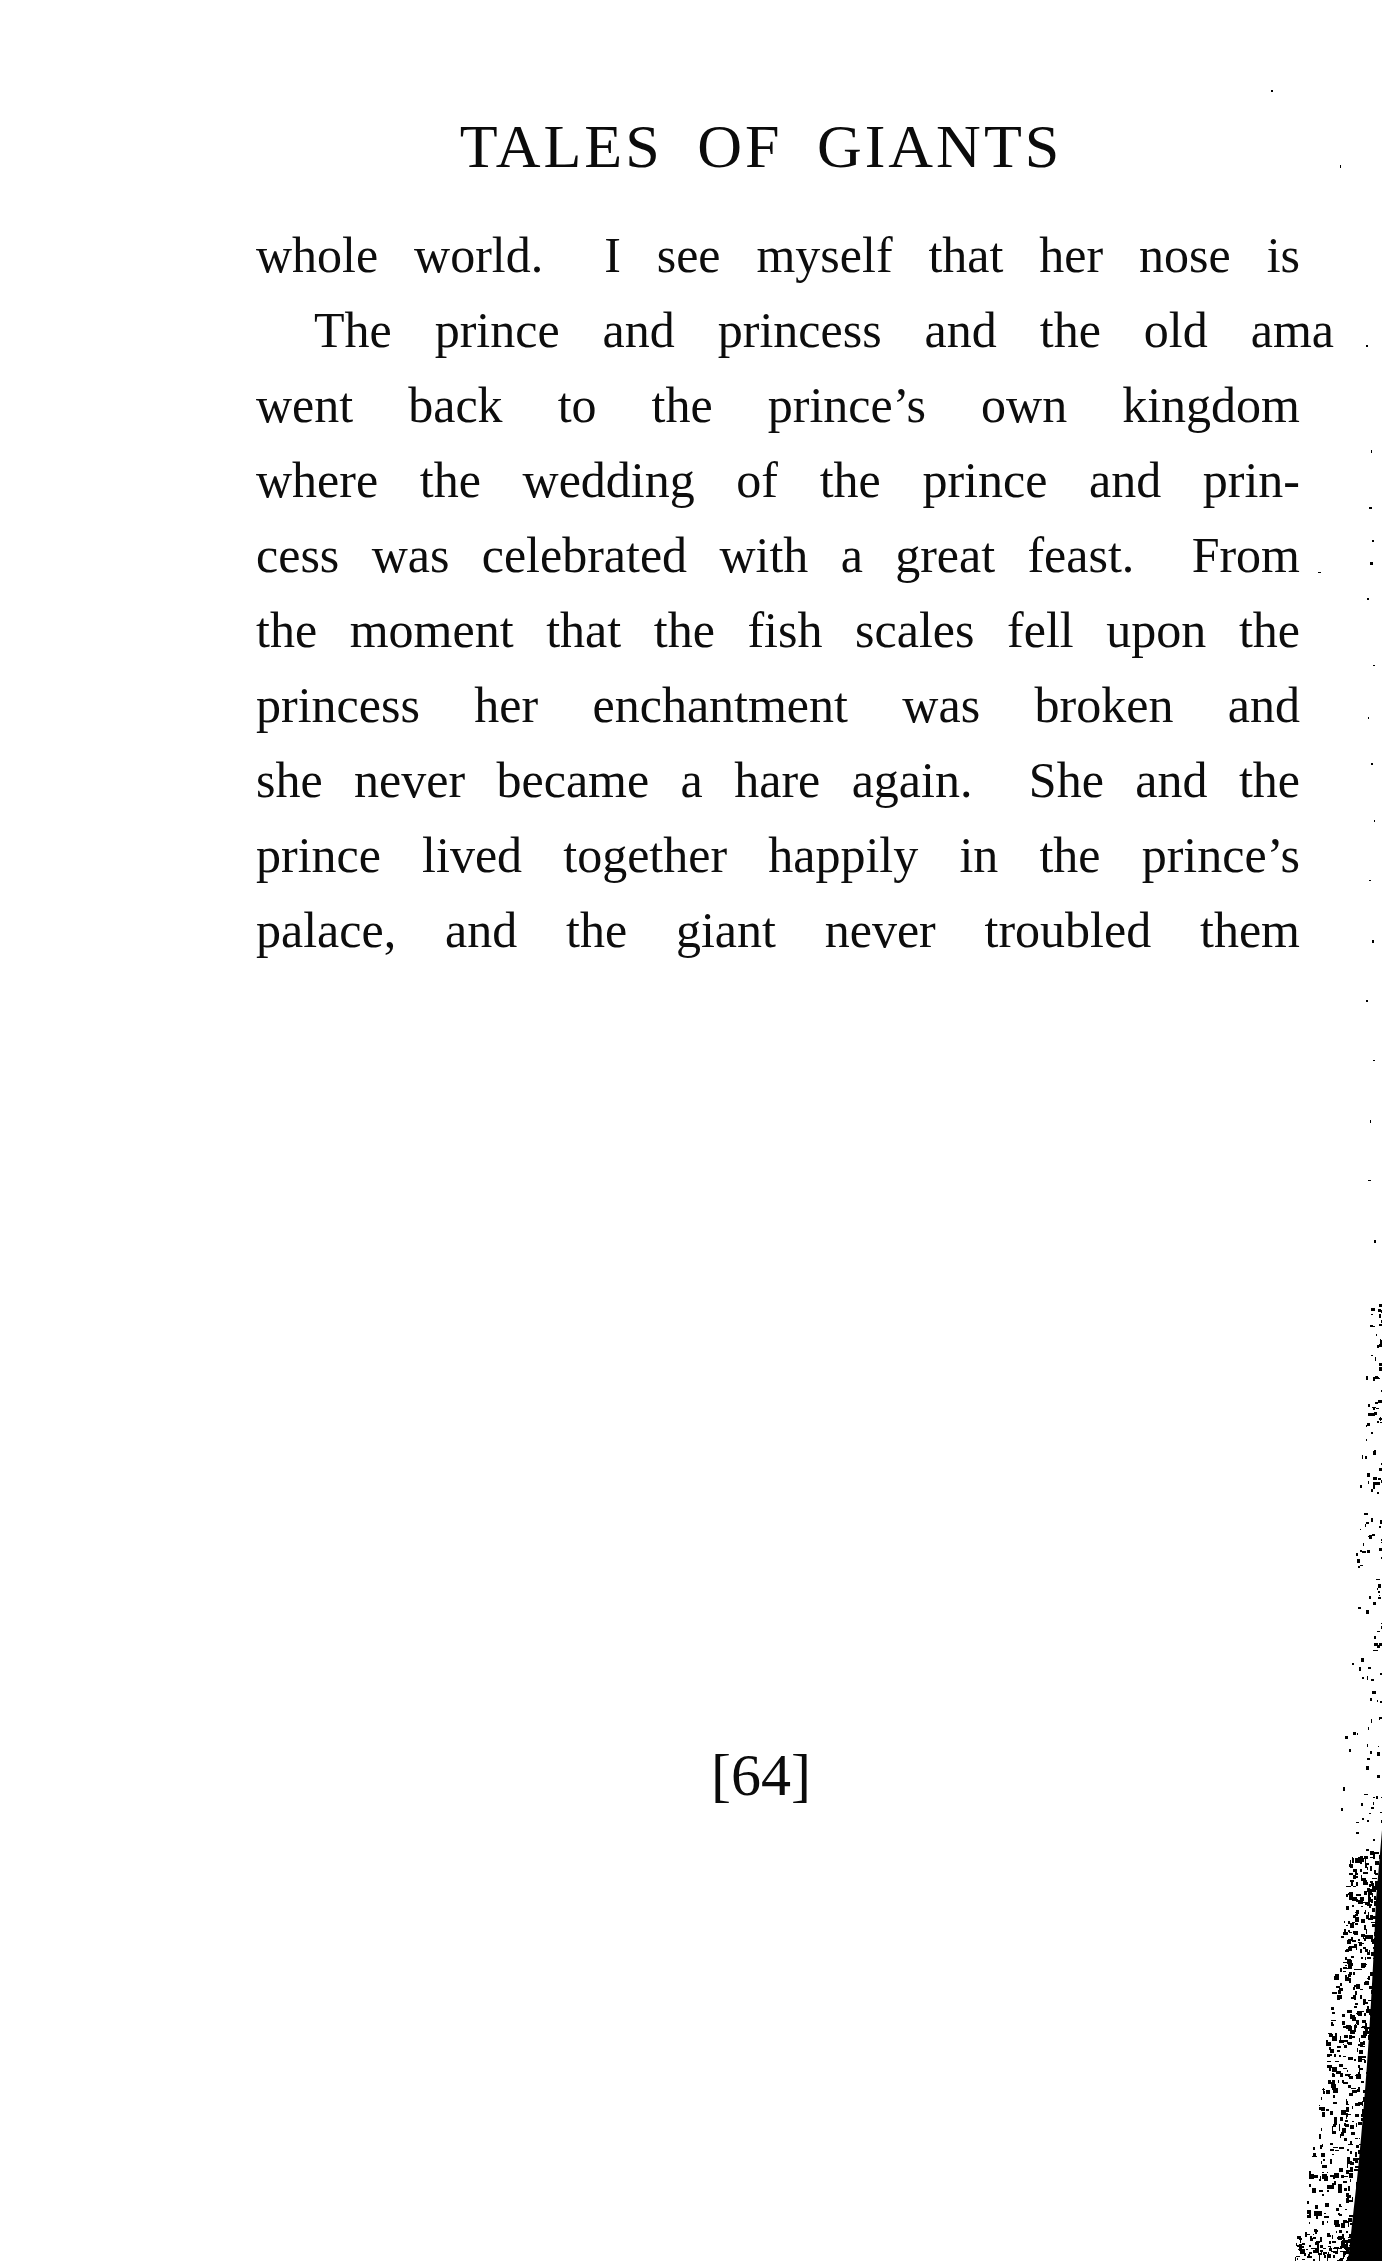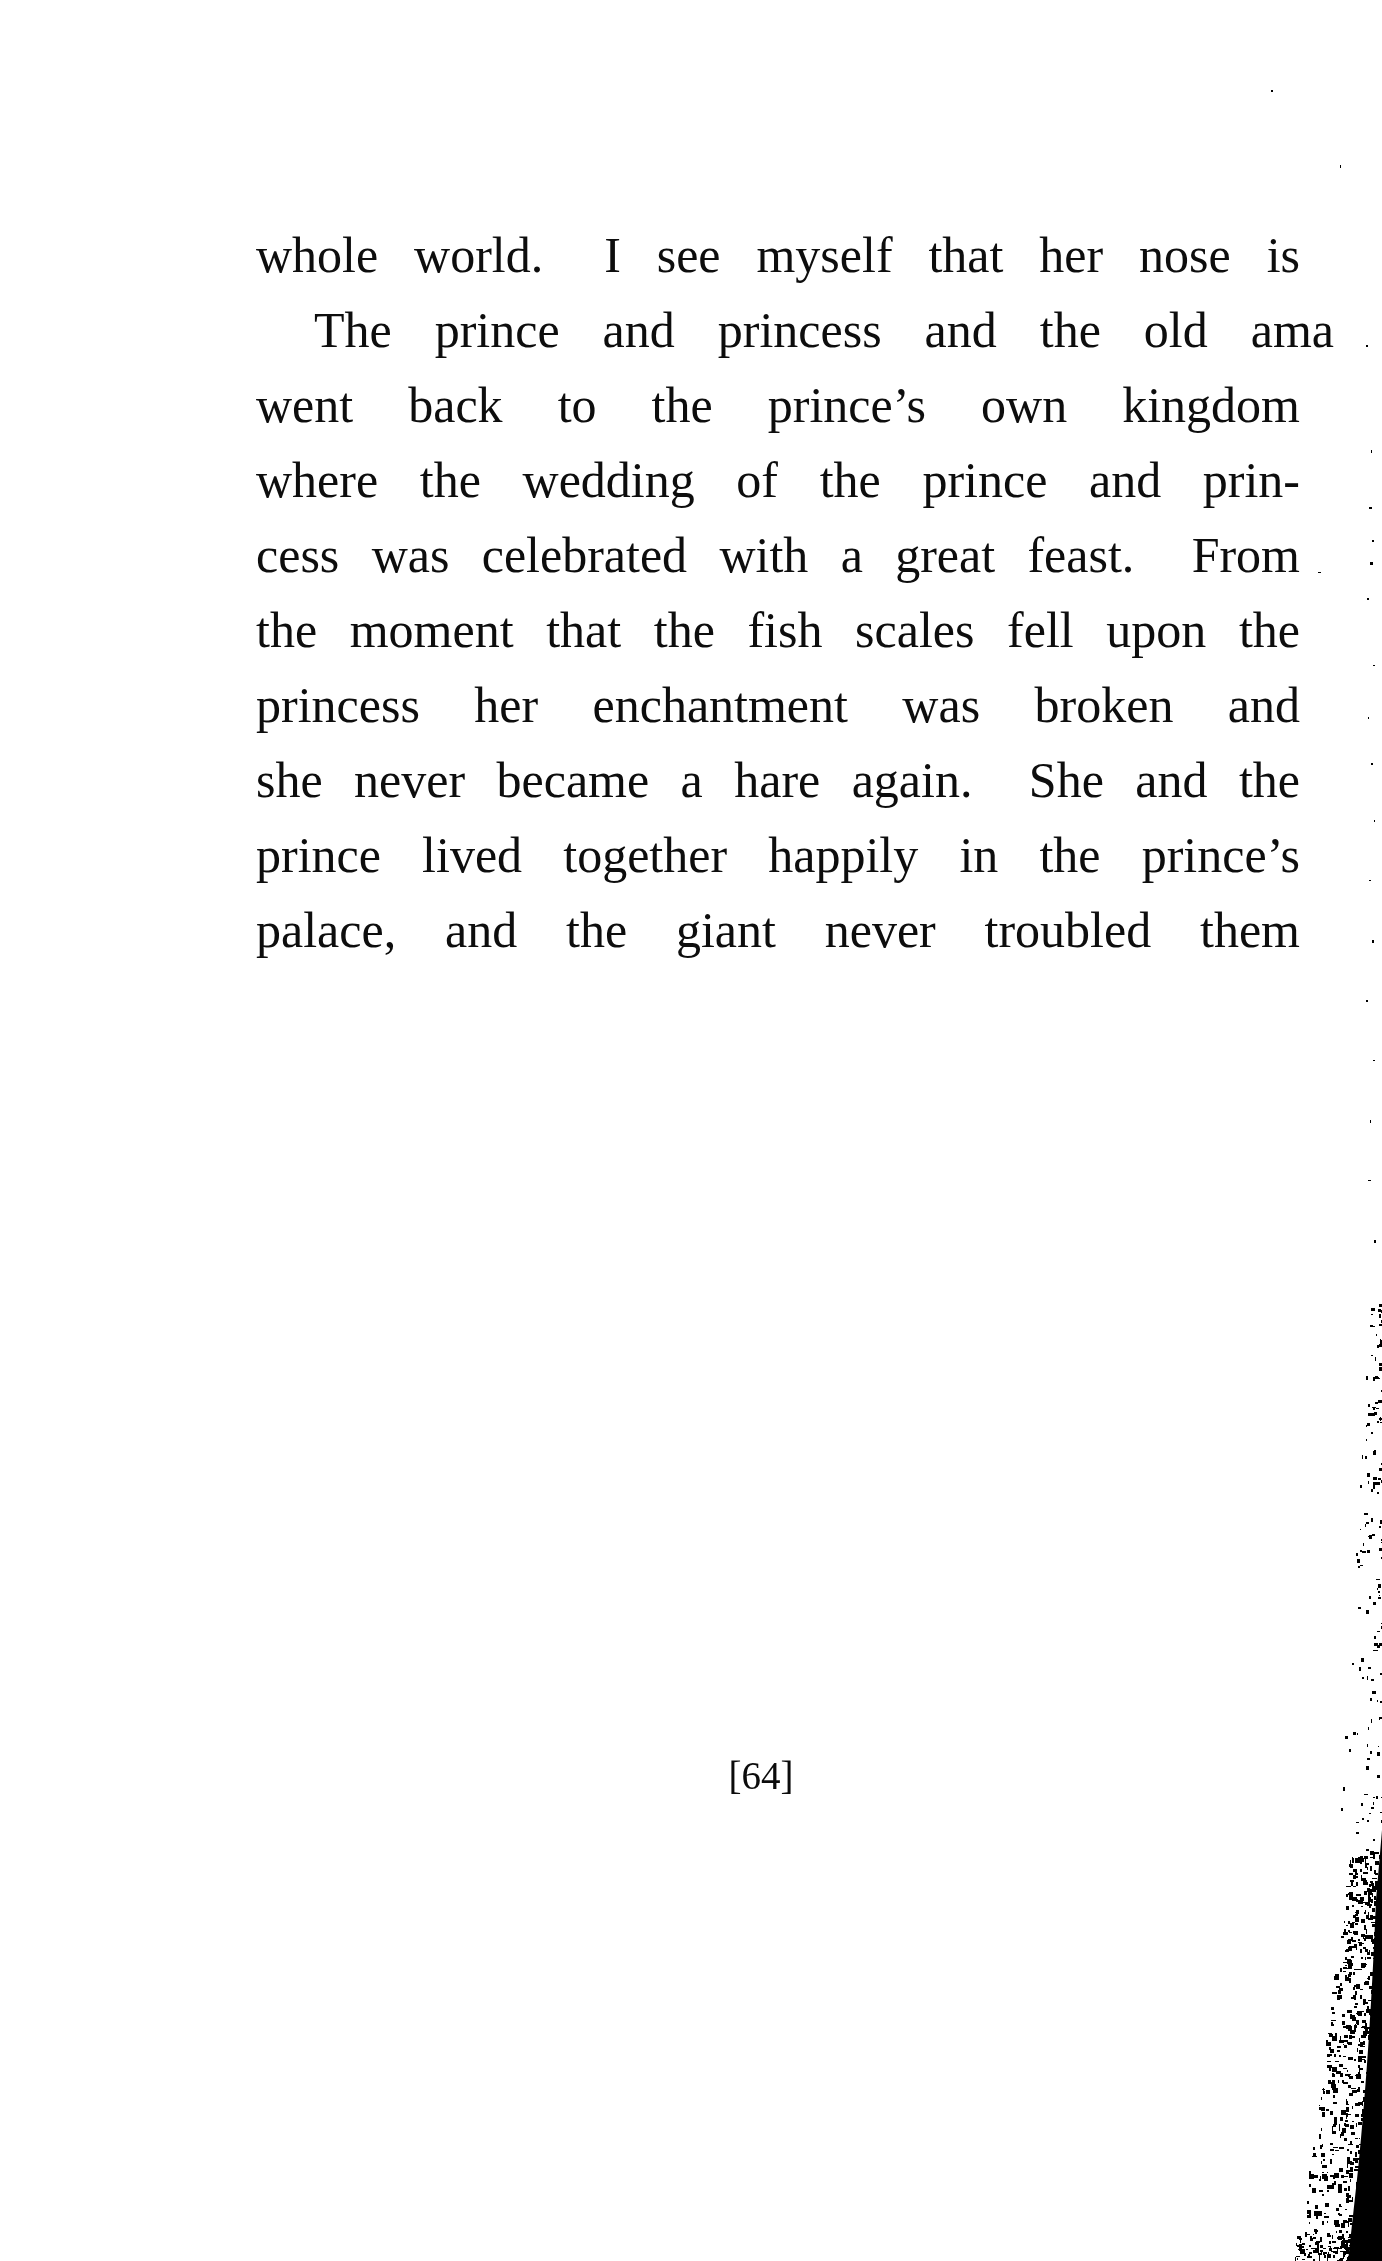--- a/index.html
+++ b/index.html
@@ -53,36 +53,37 @@
     padding-left: 58px;
     width: 1020px;
   }
   .italic { }
   .folio {
     position: absolute;
     left: 222px;
     top: 1738px;
     width: 1078px;
     text-align: center;
-    font-size: 39px;
+    font-size: 60px;
     line-height: 75px;
     color: #0b0b0b;
   }
   svg.noise {
     position: absolute;
     left: 0;
     top: 0;
     pointer-events: none;
   }
 </style>
 </head>
 <body>
 
 <div class="page">
 
+  <div class="running-head">TALES OF GIANTS</div>
 
   <div class="body-text">
     <div class="line">whole world.  I see myself that her nose is</div>
     <div class="line indent"><span>The prince and princess and the old </span><span class="italic">ama</span></div>
     <div class="line">went back to the prince’s own kingdom</div>
     <div class="line">where the wedding of the prince and prin-</div>
     <div class="line">cess was celebrated with a great feast.  From</div>
     <div class="line">the moment that the fish scales fell upon the</div>
     <div class="line">princess her enchantment was broken and</div>
     <div class="line">she never became a hare again.  She and the</div>

